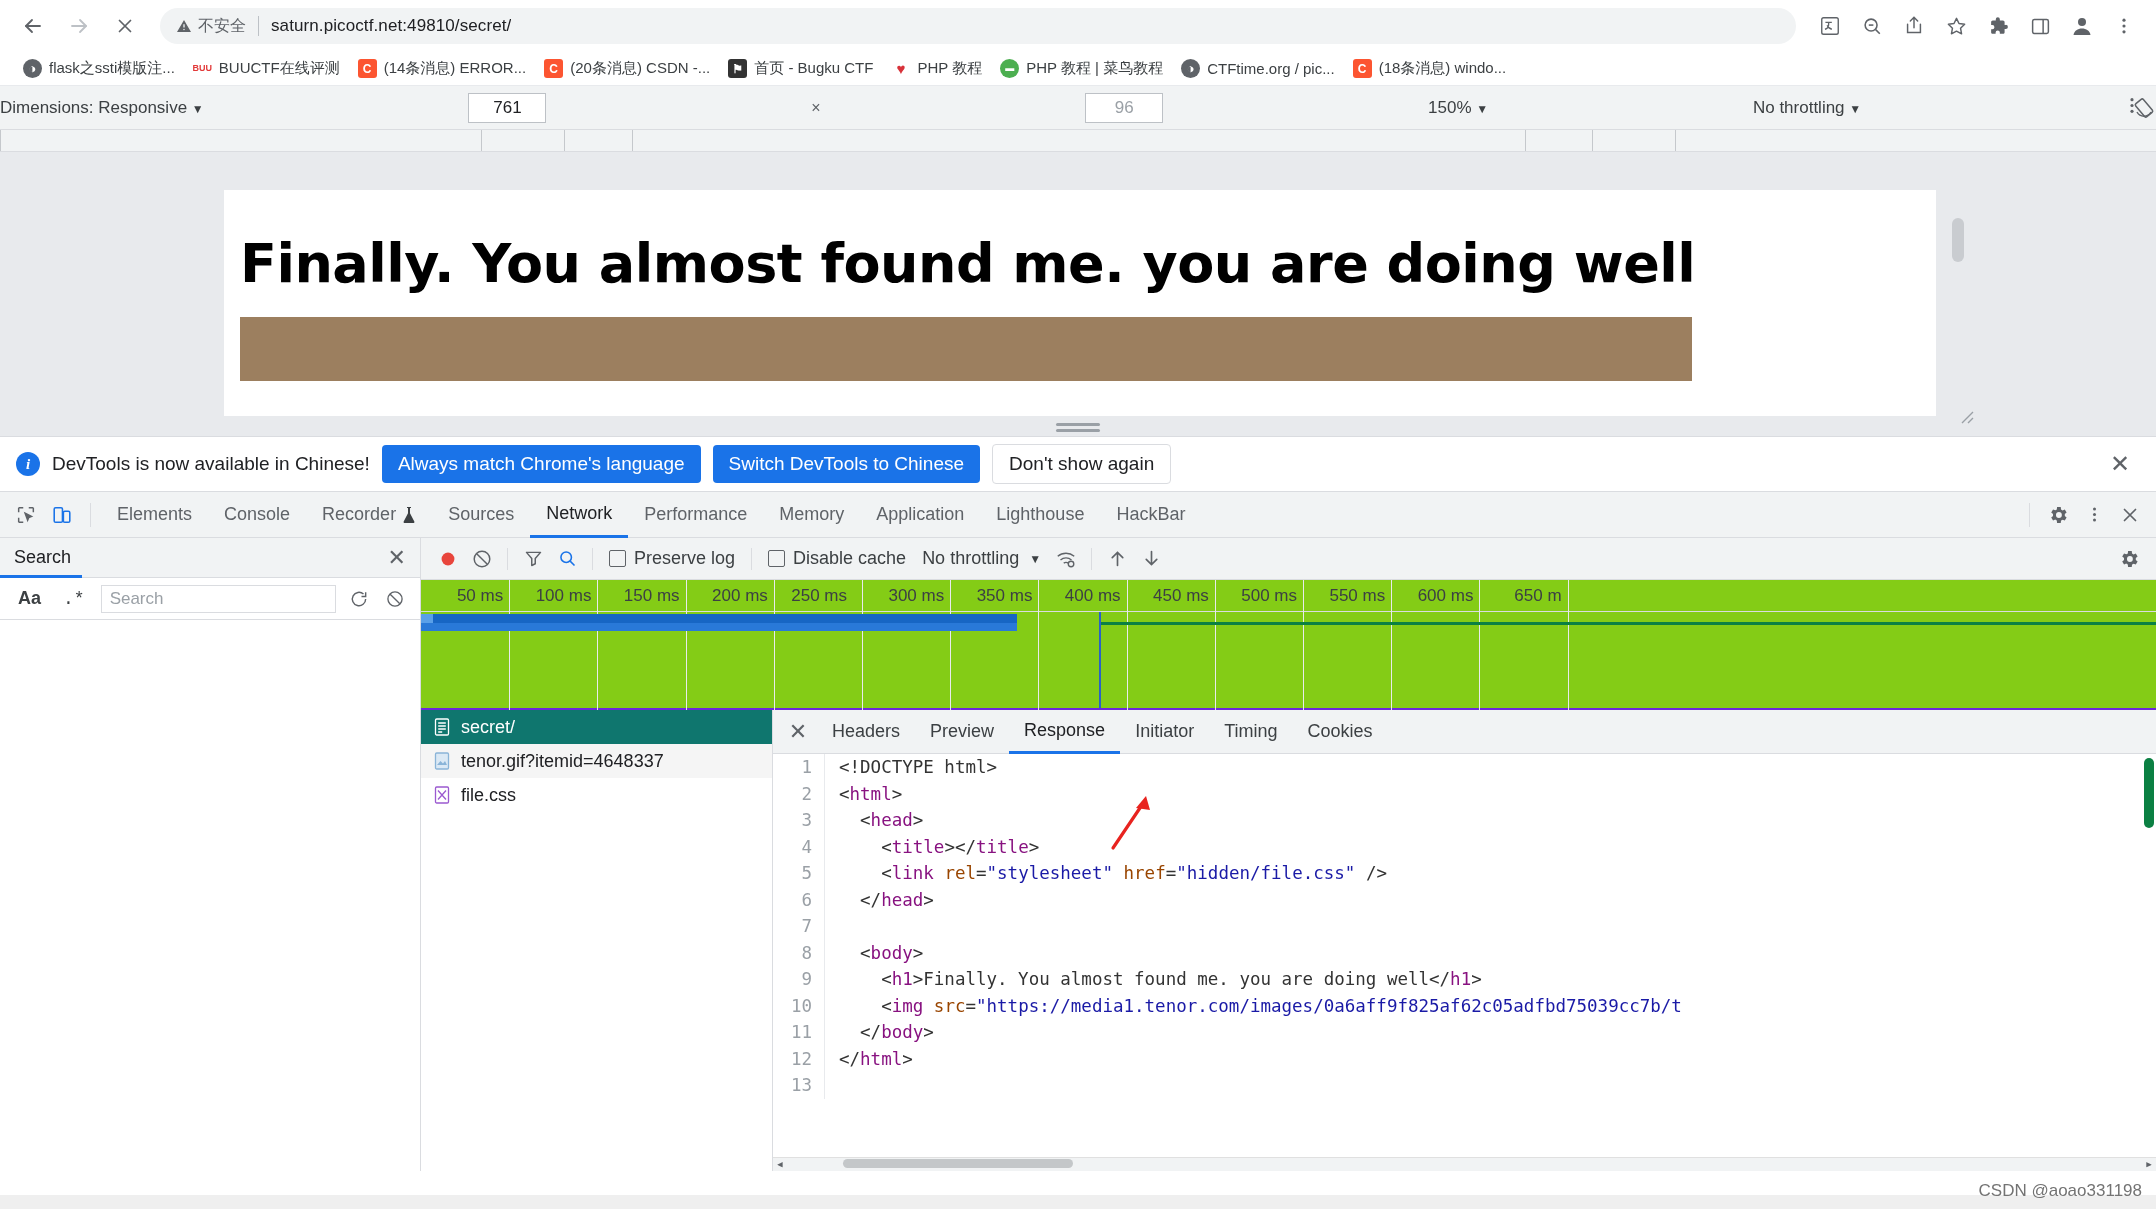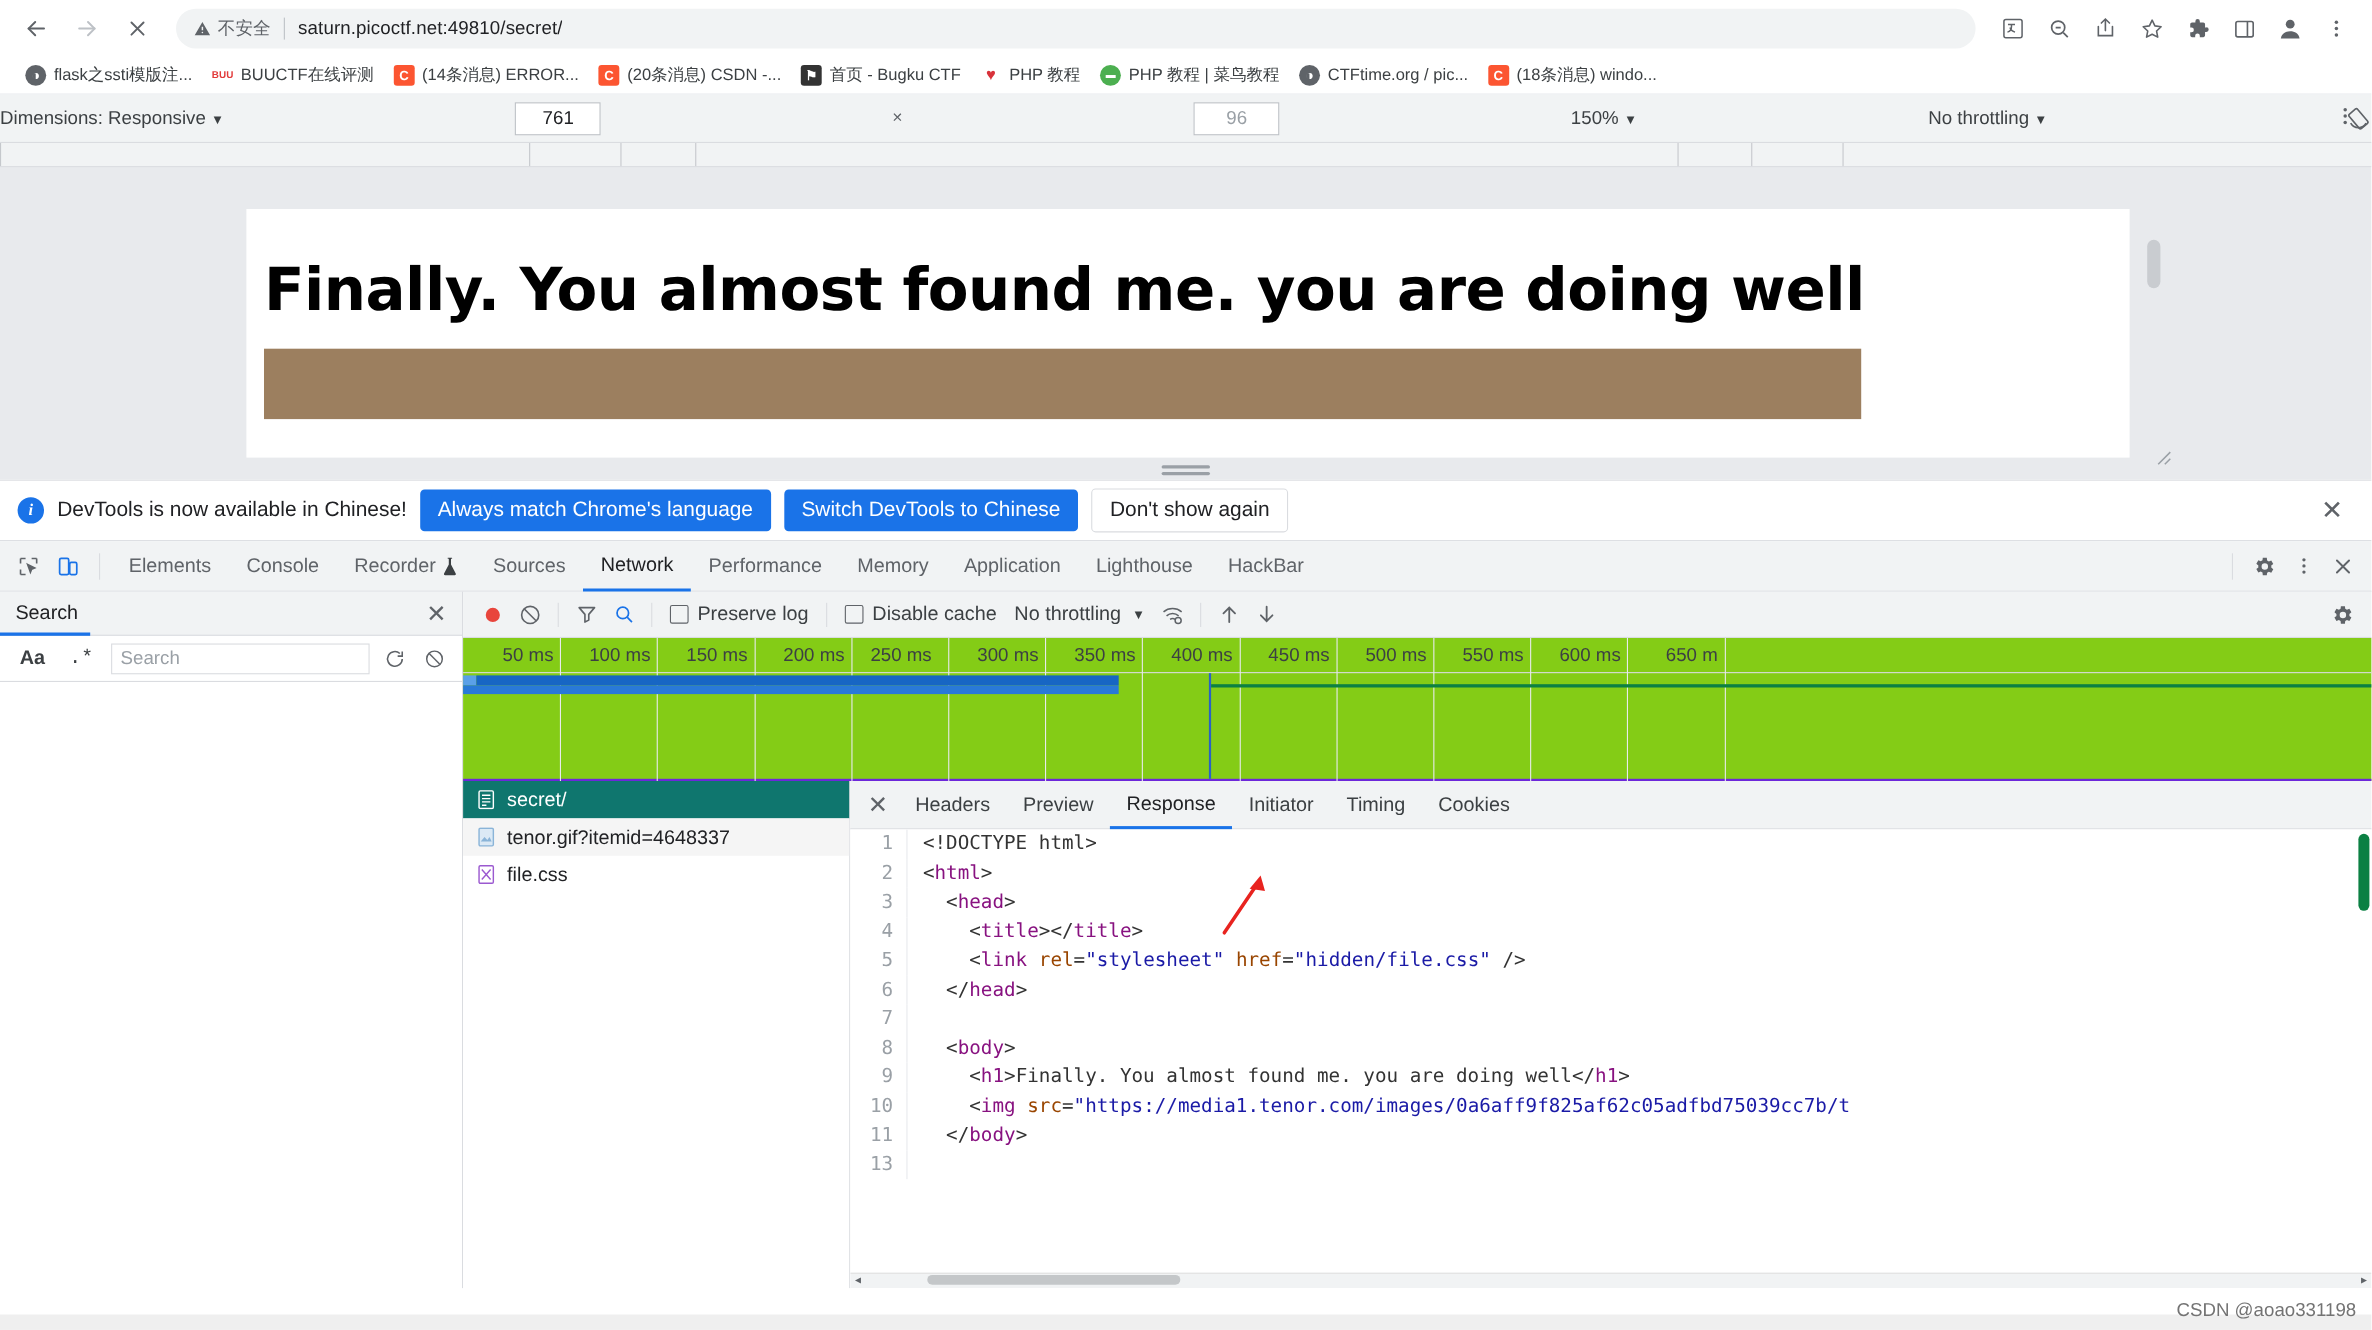--- a/index.html
+++ b/index.html
@@ -698,20 +698,24 @@
                 </div>
                 <div class="code-line">
                   <span class="ln">10</span>
                   <span><span class="ct ct">    &lt;</span><span class="ct tg">img</span><span class="ct ct"> </span><span class="ct at">src</span><span class="ct ct">=</span><span class="ct vl">"https://media1.tenor.com/images/0a6aff9f825af62c05adfbd75039cc7b/t</span></span>
                 </div>
                 <div class="code-line">
                   <span class="ln">11</span>
                   <span><span class="ct ct">  &lt;/</span><span class="ct tg">body</span><span class="ct ct">&gt;</span></span>
                 </div>
                 <div class="code-line">
+                  <span class="ln">12</span>
+                  <span><span class="ct ct">&lt;/</span><span class="ct tg">html</span><span class="ct ct">&gt;</span></span>
+                </div>
+                <div class="code-line">
                   <span class="ln">13</span>
                   <span><span class="ct ct"></span></span>
                 </div>
               </div>
             <div class="code-scroll-v"></div>
             <div class="hscroll-bg">
               <span class="hs-arrow" style="left:0;">◀</span>
               <span class="hs-arrow" style="right:0;">▶</span>
             </div>
             <div class="code-scroll-h"></div>

